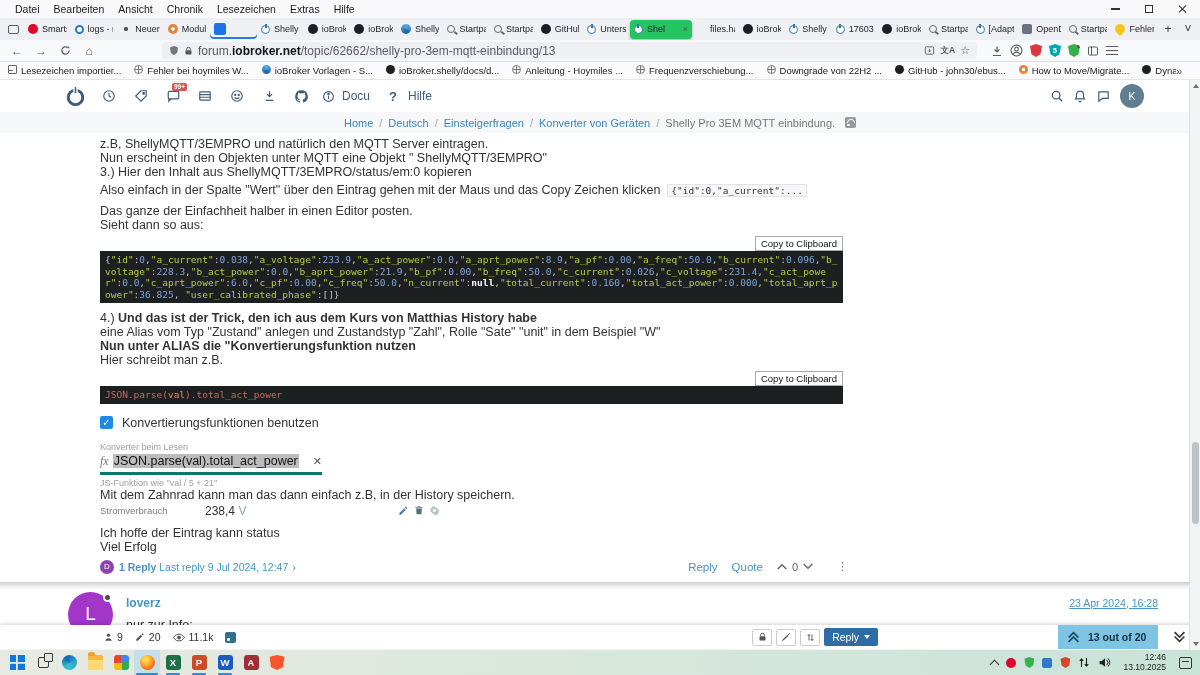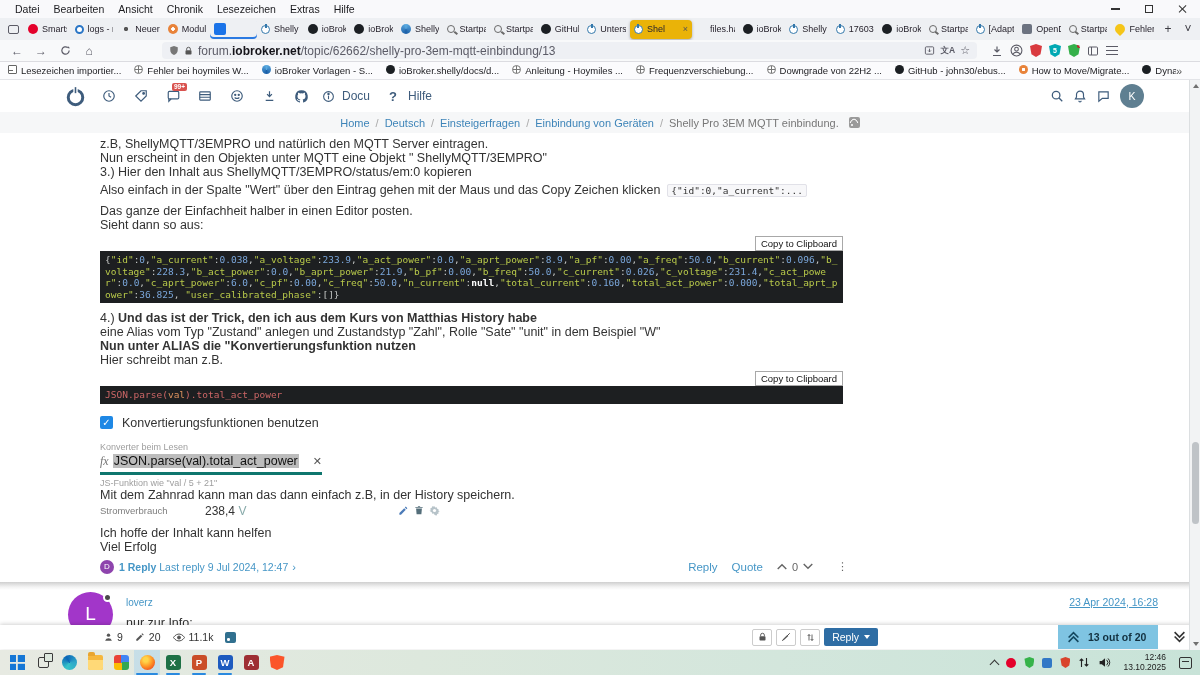--- a/index.html
+++ b/index.html
@@ -11,21 +11,21 @@
   #win-controls .wc{width:34px;display:flex;align-items:center;justify-content:center}
   .ic-min{width:9px;height:1.4px;background:#333}
   .ic-max{width:8px;height:8px;border:1.3px solid #333}
   .ic-close{position:relative;width:10px;height:10px}
   .ic-close::before,.ic-close::after{content:"";position:absolute;left:4.3px;top:0;width:1.4px;height:10px;background:#333}
   .ic-close::before{transform:rotate(45deg)}.ic-close::after{transform:rotate(-45deg)}
   #tab-strip{position:absolute;top:18px;left:0;width:1200px;height:22px;background:#eef0f3;display:flex;align-items:center;padding:0 2px}
   #ffview{width:22px;height:16px;border-radius:3px;display:flex;align-items:center;justify-content:center;flex:none}
   #ffview i{width:11px;height:9px;border:1.4px solid #5b5b66;border-radius:2px;display:block}
   .tab{flex:0 1 48px;min-width:26px;height:19px;display:flex;align-items:center;padding:0 4px;border-radius:4px;overflow:hidden;font-size:9px;color:#28242e;position:relative}
-  .tab.active{background:#eab308;box-shadow:0 1px 3px rgba(0,0,0,.3);flex:0 0 62px}
+  .tab.active{background:#22c55e;box-shadow:0 1px 3px rgba(0,0,0,.3);flex:0 0 62px}
   .tab.mark{box-shadow:inset 0 -2px 0 #2a7ae2}
   .tab .tl{white-space:nowrap;overflow:hidden;flex:1 1 auto}
   .tab .tclose{font-size:9px;color:#555;margin-left:2px}
   .tab .tclose:empty{display:none}
   .fav{width:10px;height:10px;flex:none;margin-right:4px;border-radius:50%;position:relative;display:inline-block}
   .fi-red{background:#e4012b}
   .fi-target{width:9px;height:9px;border:2px solid #2a76c6;background:#fff}
   .fi-bullet{background:radial-gradient(circle,#555 28%,transparent 32%)}
   .fi-gear{background:radial-gradient(circle,#fff 22%,#e8833a 26%)}
   .fi-bluesq{width:12px;height:12px;border-radius:2px;background:#1a73e8}
@@ -104,21 +104,21 @@
   .pactions{margin-left:auto;display:flex;align-items:center;gap:14px;color:#666}
   .pactions .lnk{color:#4596c6;font-size:11.5px}
   .votes{display:flex;align-items:center;gap:5px;font-size:11px}
   .dots{font-size:11px;color:#666;margin-left:10px}
   .post-sep{height:8px;width:1200px;margin:8px 0 0 -100px;background:linear-gradient(180deg,#cfcfcf,#f2f2f2 60%,#fff)}
   .post2{display:flex;margin:2px 0 0 -32px;width:1090px}
   .av-l{width:45px;height:45px;border-radius:50%;background:#a236c9;color:#fff;font-size:19px;display:flex;align-items:center;justify-content:center;position:relative;flex:none}
   .status-dot{position:absolute;top:1px;right:1px;width:9px;height:9px;border-radius:50%;background:#4a4a4a;border:2px solid #fff}
   .p2body{flex:1;padding:4px 0 0 13px}
   .p2head{display:flex;align-items:baseline}
-  .p2user{font-size:10px;font-weight:400;color:#4596c6}
+  .p2user{font-size:12px;font-weight:700;color:#4596c6}
   .p2date{margin-left:auto;font-size:10.5px;color:#4596c6;text-decoration:underline}
   .p2text{font-size:12.5px;color:#333;margin-top:8px}
   
   #fbar{position:absolute;left:0;top:545px;width:1200px;height:24px;background:#fff;box-shadow:0 -1px 4px rgba(0,0,0,.18);display:flex;align-items:center;padding-left:104px;font-size:10.5px;color:#333;z-index:5}
   .fstat{display:flex;align-items:center;gap:4px;margin-right:12px}
   .fstat svg{display:block}
   .rss-blue{width:11px;height:11px;background:#31708f;border-radius:2px;position:relative}
   .rss-blue::before{content:"";position:absolute;left:2px;bottom:2px;width:2.5px;height:2.5px;border-radius:50%;background:#fff}
   .fbtns{margin-left:auto;margin-right:322px;display:flex;gap:4px;align-items:center}
   .sqbtn{width:20px;height:17px;border:1px solid #ccc;border-radius:2px;background:#fff;display:flex;align-items:center;justify-content:center}
@@ -514,21 +514,21 @@
     </div>
   </div>
 
   <div id="breadcrumb">
     <a>Home</a>
       <span class="sep">/</span>
     <a>Deutsch</a>
       <span class="sep">/</span>
     <a>Einsteigerfragen</a>
       <span class="sep">/</span>
-    <a>Einbindung von Geräten</a>
+    <a>Konverter von Geräten</a>
       <span class="sep">/</span>
     <span class="cur">Shelly Pro 3EM MQTT einbindung.</span>
     <span class="rss-ic"></span>
   </div>
 
   <div id="content">
     <p>z.B, ShellyMQTT/3EMPRO und natürlich den MQTT Server eintragen.</p>
     <p>Nun erscheint in den Objekten unter MQTT eine Objekt " ShellyMQTT/3EMPRO"</p>
     <p>3.) Hier den Inhalt aus ShellyMQTT/3EMPRO/status/em:0 kopieren</p>
     <p class="mt4"><span>Also einfach in der Spalte "Wert" über den Eintrag gehen mit der Maus und das Copy Zeichen klicken</span>&nbsp;&nbsp;<span class="codechip">{"id":0,"a_current":...</span></p>
@@ -583,21 +583,21 @@
           </span>
         <span>
             <svg width="11" height="11" viewBox="0 0 24 24" fill="#b7c3c9">
               <path d="M12 1.5l1.8 3.2 3.6-.6 1.2 3.4 3.4 1.2-.6 3.6 3.2 1.8-3.2 1.8.6 3.6-3.4 1.2-1.2 3.4-3.6-.6L12 22.5l-1.8-3.2-3.6.6-1.2-3.4-3.4-1.2.6-3.6L-.6 12l3.2-1.8-.6-3.6 3.4-1.2 1.2-3.4 3.6.6z" transform="scale(.9) translate(1.3 1.3)"></path>
               <circle cx="12" cy="12" r="3.5" fill="#fff"></circle>
             </svg>
           </span>
       </span>
     </div>
 
-    <p class="mt8">Ich hoffe der Inhalt kann helfen</p>
+    <p class="mt8">Ich hoffe der Eintrag kann status</p>
     <p>Viel Erfolg</p>
 
     <div class="replymeta">
       <span class="mini-av">D</span>
       <a><b>1 Reply</b></a>&nbsp;
       <a>Last reply 9 Jul 2024, 12:47</a>
       <span class="chev">›</span>
       <span class="pactions">
         <span class="lnk">Reply</span>
         <span class="lnk">Quote</span>

